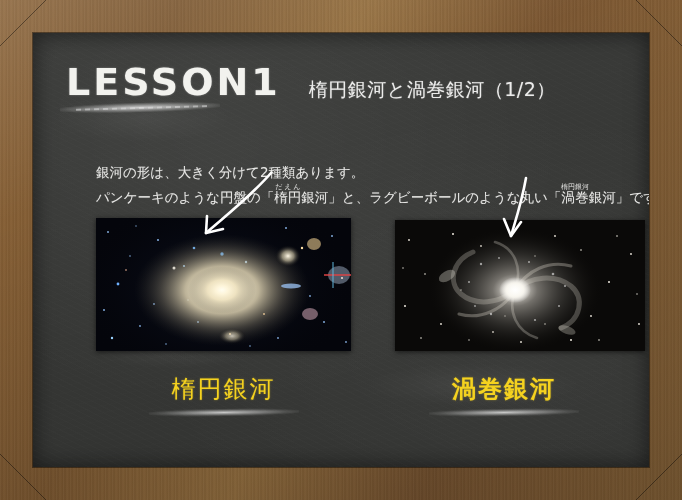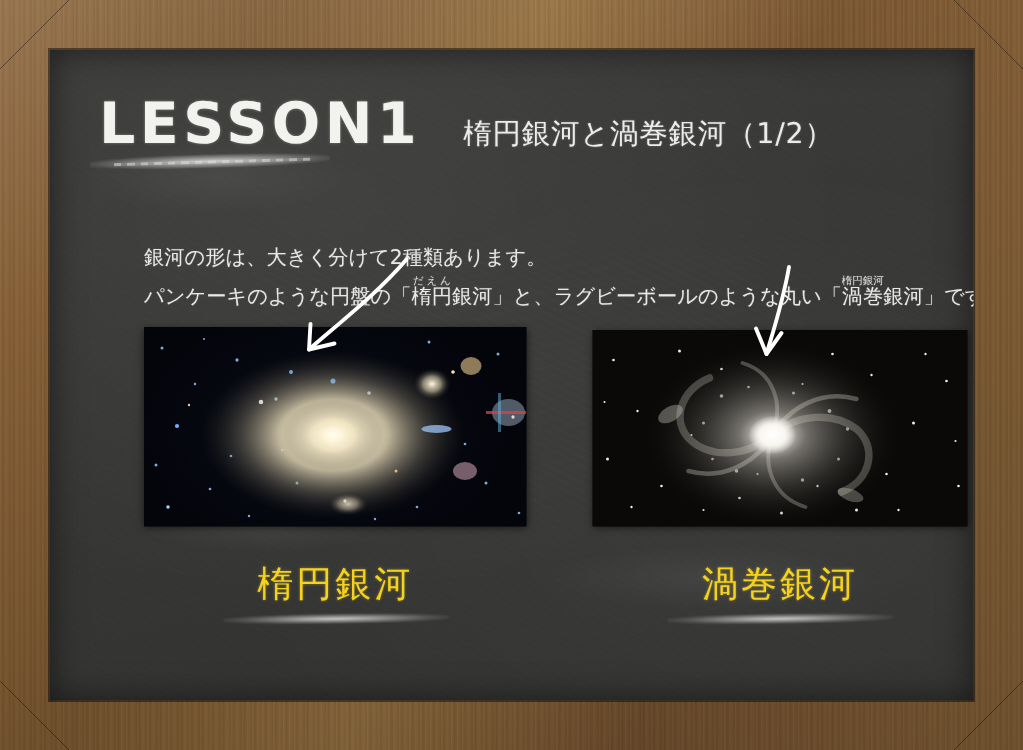--- a/index.html
+++ b/index.html
@@ -99,21 +99,21 @@
     font-size:24px;color:#f5d21f;letter-spacing:2px;line-height:1;
     text-shadow:0 0 2px rgba(245,210,31,.45);
   }
   .cap-ul{
     position:relative;margin:8px auto 0;height:7px;width:150px;
     background:radial-gradient(ellipse at 50% 50%, rgba(255,255,255,0.72), rgba(255,255,255,0.12) 60%, rgba(255,255,255,0) 78%);
     transform:rotate(-.8deg);filter:blur(.4px);
   }
   .cap-sub{margin-top:14px;font-size:11px;color:#e9e9e7;line-height:19px;text-shadow:0 0 1px rgba(255,255,255,.2);}
   .cap-left{left:63px;top:344px;width:255px;}
-  .cap-right{left:362px;top:344px;width:250px;}
+  .cap-right{left:346px;top:344px;width:250px;font-weight:bold;}
 
   .arrow-layer{position:absolute;inset:0;pointer-events:none;}
 </style>
 </head>
 <body>
 
 <div id="stage">
 
   <div class="frame">
     <div class="frame-sheen"></div>

